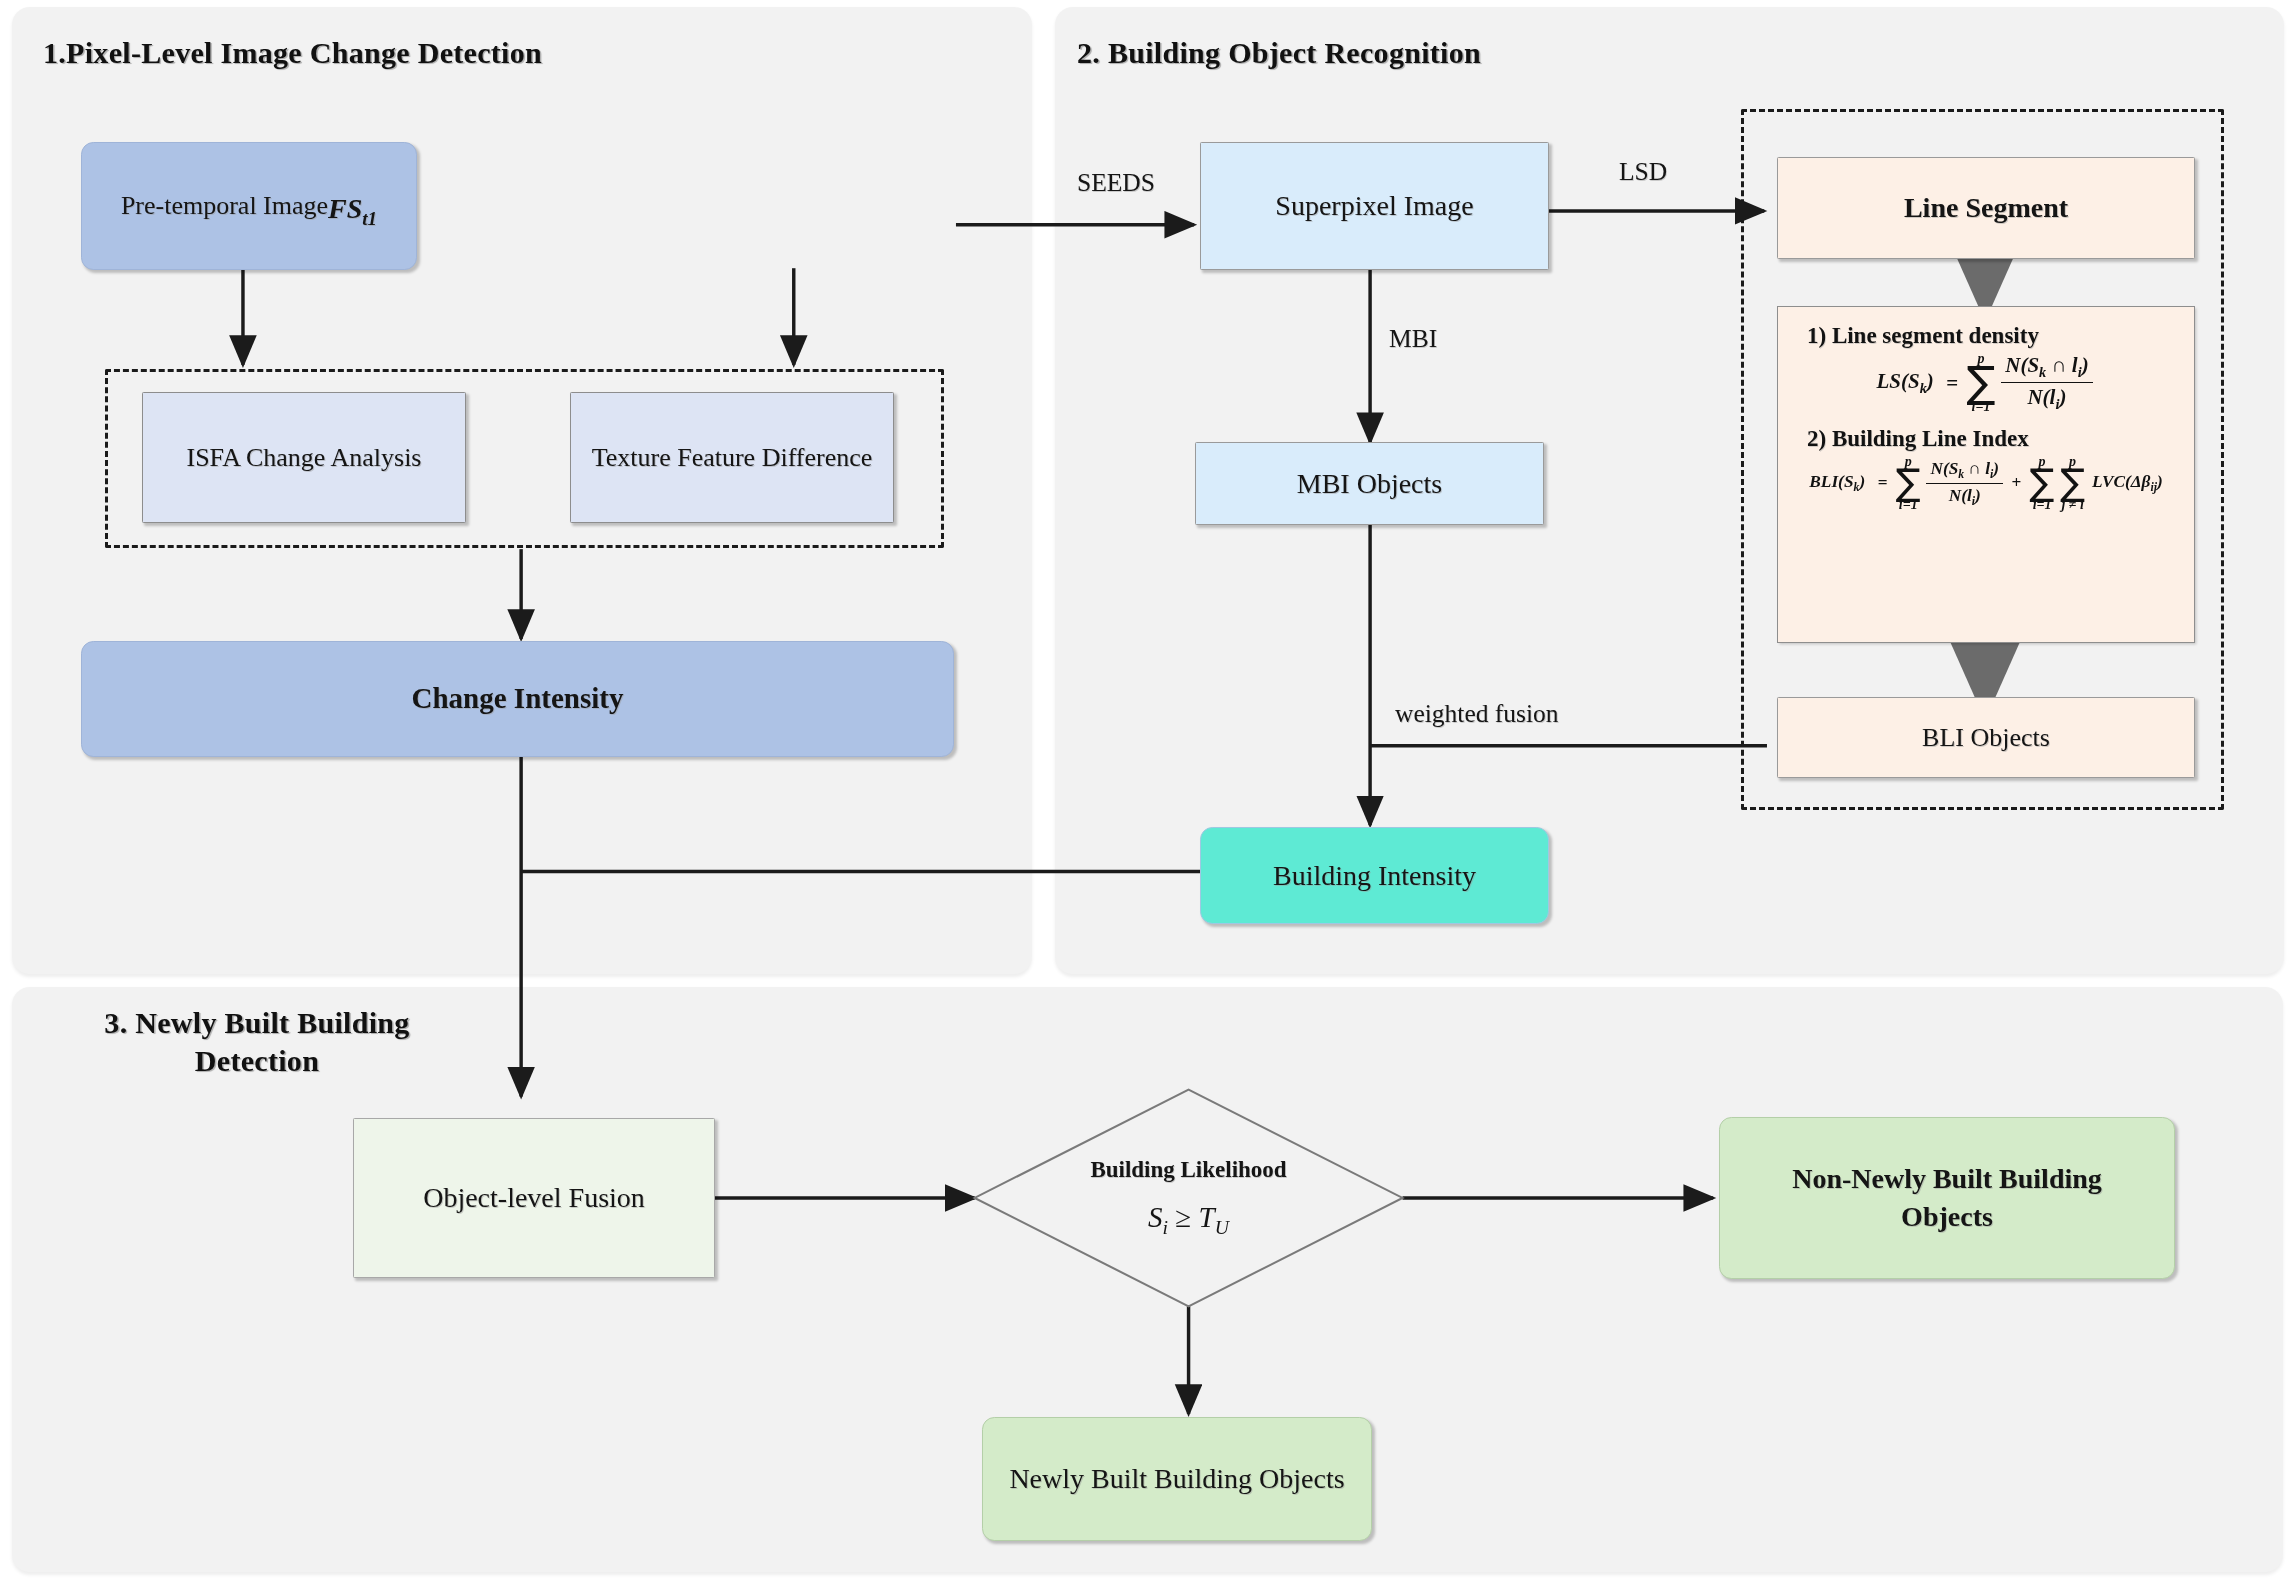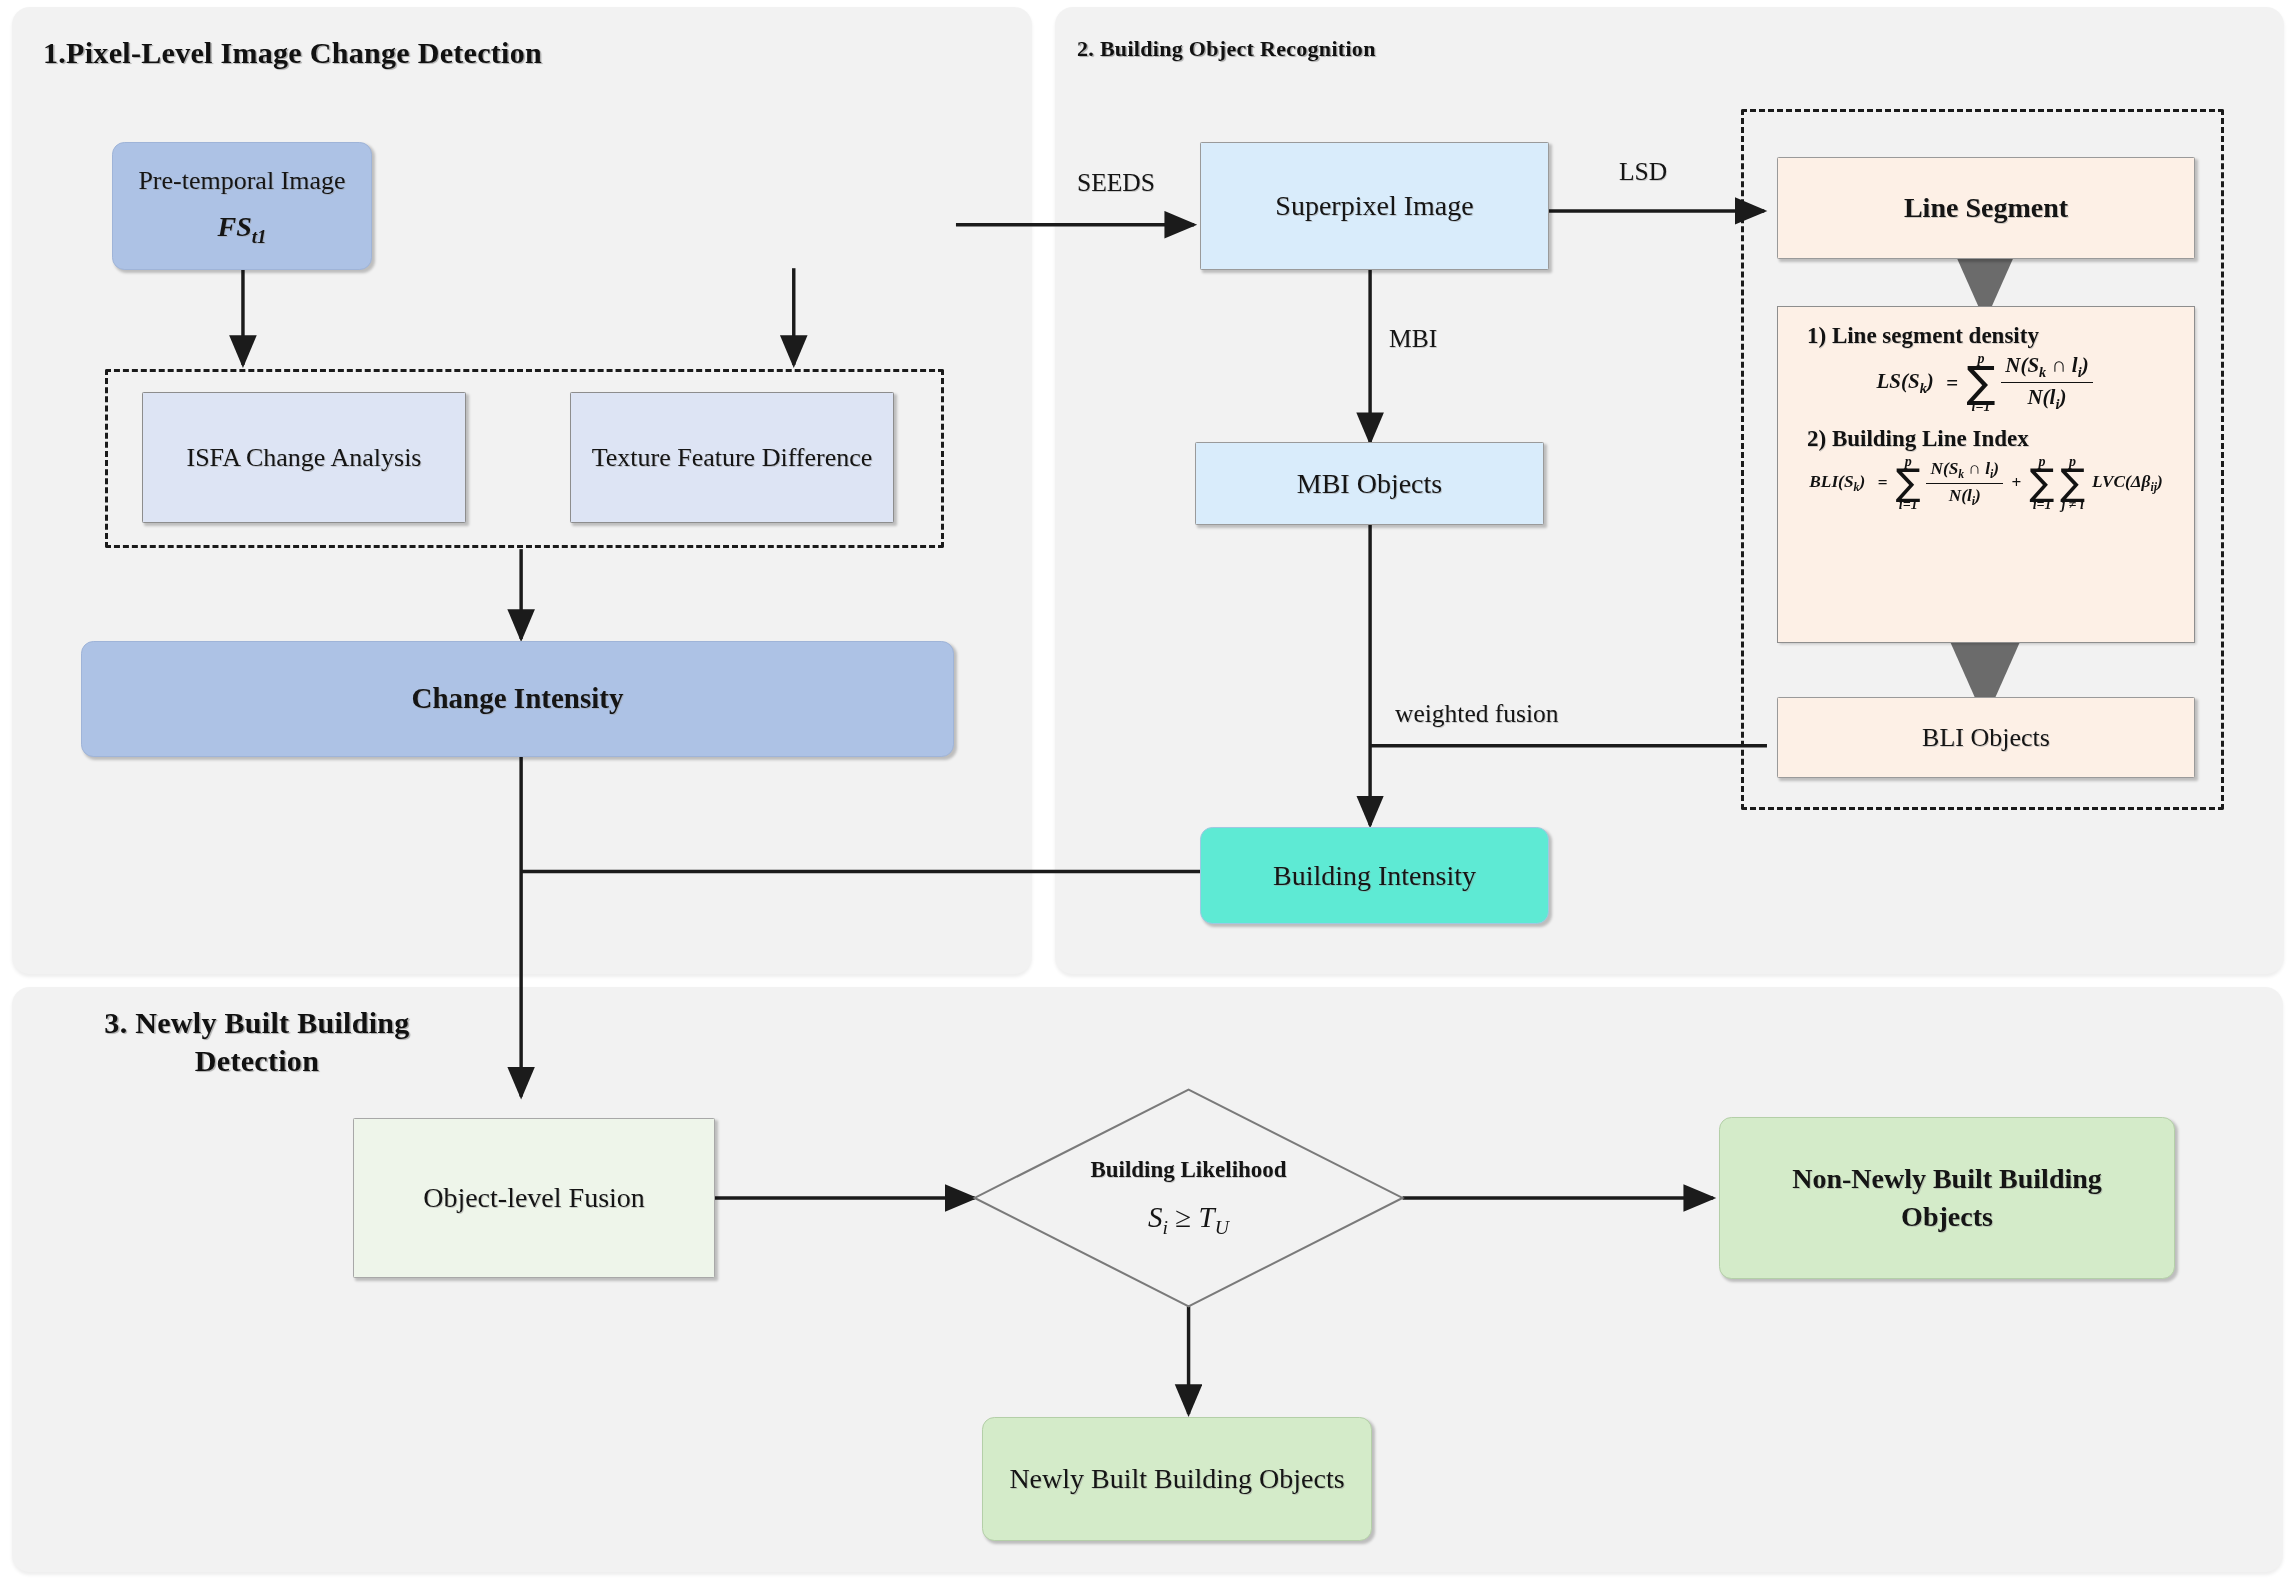--- a/index.html
+++ b/index.html
@@ -93,21 +93,21 @@
 </head>
 <body>
 
 <div id="canvas">
 
   <div class="panel" style="left:12.4px;top:7px;width:1020px;height:967px;"></div>
   <div class="panel" style="left:1055px;top:7px;width:1229px;height:967px;"></div>
   <div class="panel" style="left:12.4px;top:987px;width:2271px;height:585px;"></div>
 
   <div class="panel-title" style="left:43px;top:36px;font-size:30px;">1.Pixel-Level Image Change Detection</div>
-  <div class="panel-title" style="left:1077px;top:36px;font-size:22px;text-align:center;">2. Building Object Recognition</div>
+  <div class="panel-title" style="left:1077px;top:36px;font-size:30px;text-align:center;">2. Building Object Recognition</div>
   <div class="panel-title" style="left:43px;top:1004px;font-size:30px;text-align:center;width:428px;line-height:1.25;">3. Newly Built Building
 Detection</div>
 
   <div class="dashbox" style="left:105px;top:369px;width:839px;height:179px;"></div>
   <div class="dashbox" style="left:1741px;top:109px;width:483px;height:701px;"></div>
 
   <svg class="wires" viewBox="0 0 3325 2301">
     <defs>
       <marker id="arrow" markerWidth="11" markerHeight="11" refX="8.6" refY="4" orient="auto">
         <path d="M0,0 L9.5,4 L0,8 z" fill="#1b1b1b"></path>
@@ -143,21 +143,21 @@
 
     <line x1="1032" y1="1735" x2="1412" y2="1735" stroke="#1b1b1b" stroke-width="5" marker-end="url(#arrow)"></line>
 
     <line x1="2032" y1="1735" x2="2482" y2="1735" stroke="#1b1b1b" stroke-width="5" marker-end="url(#arrow)"></line>
 
     <line x1="1722" y1="1892" x2="1722" y2="2048" stroke="#1b1b1b" stroke-width="5" marker-end="url(#arrow)"></line>
 
     <polygon points="1722,1578 2032,1735 1722,1892 1412,1735" fill="#f2f2f2" stroke="#7a7a7a" stroke-width="3"></polygon>
   </svg>
 
-  <div class="node n-blue-dark" style="left:81px;top:142px;width:260px;height:128px;font-size:26px;flex-direction:column;margin-left:31px;">
+  <div class="node n-blue-dark" style="left:81px;top:142px;width:336px;height:128px;font-size:26px;flex-direction:row;">
     <span>Pre-temporal Image</span>
     <span style="margin-top:9.7px;font-style:italic;font-weight:bold;font-size:28px;"><span>FS</span><span class="sub">t1</span></span>
   </div>
 
 
   <div class="node n-blue-pale" style="left:142px;top:392px;width:324px;height:131px;font-size:26px;padding:0 18px;">ISFA Change Analysis</div>
 
   <div class="node n-blue-pale" style="left:570px;top:392px;width:324px;height:131px;font-size:26px;padding:0 18px;">Texture Feature Difference</div>
 
   <div class="node n-blue-dark bold" style="left:81px;top:641px;width:873px;height:116px;font-size:29px;">Change Intensity</div>

